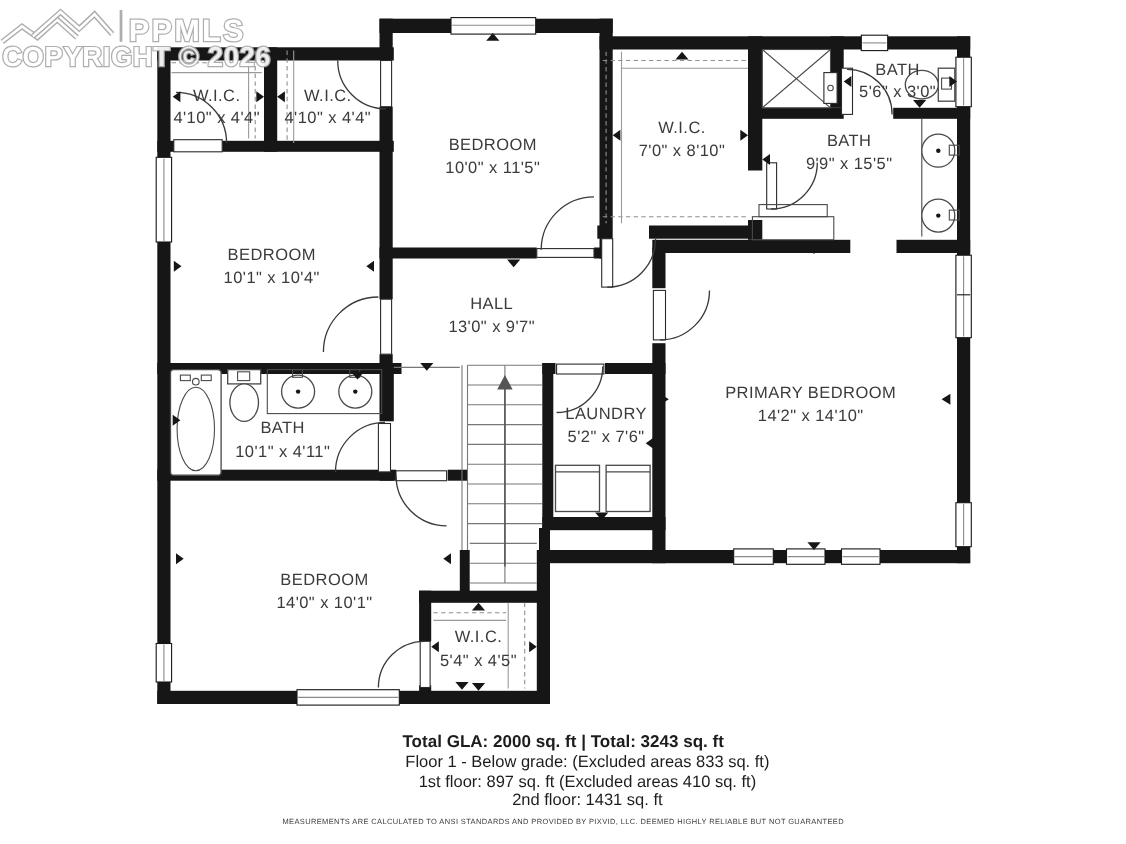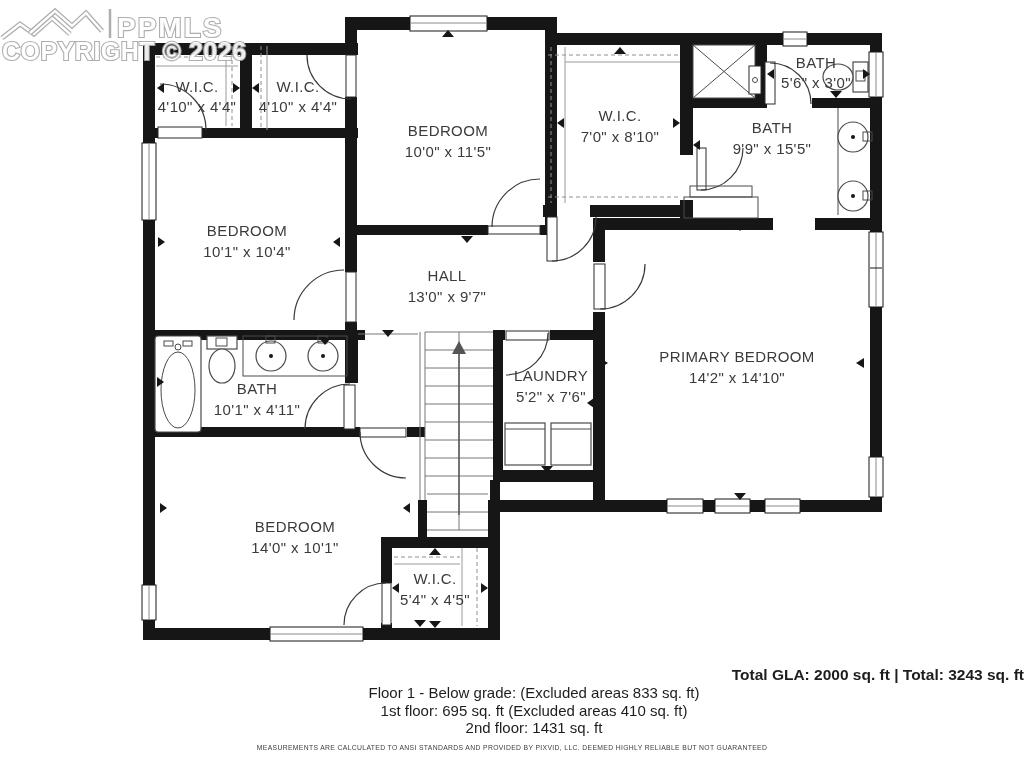--- a/index.html
+++ b/index.html
@@ -15,21 +15,21 @@
   .arc{fill:none;stroke:#3a3a3a;stroke-width:1.2;}
   .fix{fill:#ffffff;stroke:#4a4a4a;stroke-width:1.2;}
   .fixthin{fill:none;stroke:#4a4a4a;stroke-width:1;}
   .dash{stroke:#8f8f8f;stroke-width:1;stroke-dasharray:4 3;fill:none;}
   .shelf{stroke:#9a9a9a;stroke-width:1;fill:none;}
   .stair{stroke:#777;stroke-width:1;fill:none;}
   .tick{fill:#161616;}
   .wm{opacity:.93;}
   .wm-text{fill:#ffffff;stroke:#a8a8a8;stroke-width:2.2;font-weight:bold;}
   .summary{position:absolute;left:0;top:666px;width:1024px;text-align:center;color:#1d1d1d;}
-  .summary .tot{font-size:15.5px;font-weight:bold;line-height:18px;text-align:right;}
+  .summary .tot{font-size:15.5px;font-weight:bold;line-height:18px;}
   .summary .ln{font-size:15px;line-height:17.5px;padding-left:44px;}
   .summary .disc{margin-top:7px;font-size:6.8px;letter-spacing:.35px;color:#3c3c3c;}
 </style>
 </head>
 <body>
 
 <div class="page">
   <svg class="plan-svg" width="1024" height="660" viewBox="0 0 1024 660">
 
     <g>
@@ -357,17 +357,17 @@
         <line x1="110" y1="9" x2="110" y2="38" stroke="#a8a8a8" stroke-width="2.5"></line>
       </g>
       <text class="wm-text" x="117" y="37" font-size="28" letter-spacing="2" paint-order="stroke">PPMLS</text>
       <text class="wm-text" x="2" y="60" font-size="25" letter-spacing="0.5" paint-order="stroke">COPYRIGHT © 2026</text>
     </g>
   </svg>
 
   <div class="summary">
     <div class="tot">Total GLA: 2000 sq. ft | Total: 3243 sq. ft</div>
     <div class="ln">Floor 1 - Below grade: (Excluded areas 833 sq. ft)</div>
-    <div class="ln">1st floor: 695 sq. ft (Excluded areas 410 sq. ft)</div>
+    <div class="ln">1st floor: 897 sq. ft (Excluded areas 410 sq. ft)</div>
     <div class="ln">2nd floor: 1431 sq. ft</div>
     <div class="disc">MEASUREMENTS ARE CALCULATED TO ANSI STANDARDS AND PROVIDED BY PIXVID, LLC. DEEMED HIGHLY RELIABLE BUT NOT GUARANTEED</div>
   </div>
 </div>
 
 </body></html>

